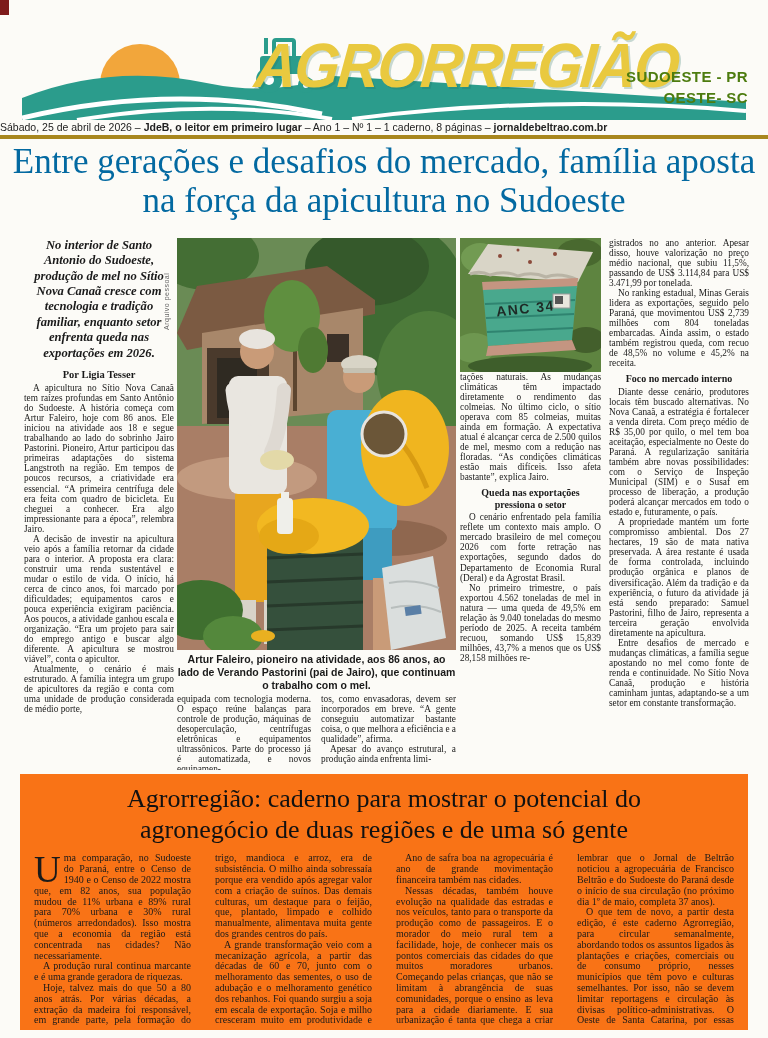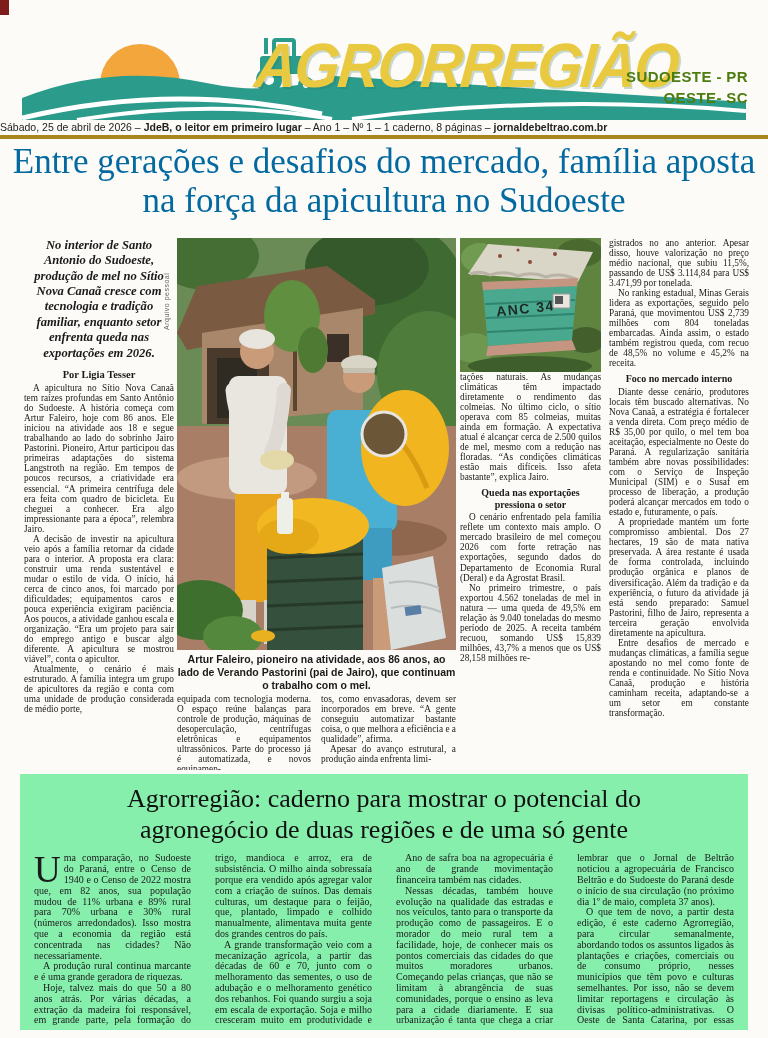--- a/index.html
+++ b/index.html
@@ -42,21 +42,21 @@
   #col2{left:177px;top:694px;width:134px;height:76px;}
   #col3{left:321px;top:694px;width:135px;height:76px;}
   #col4{left:460px;width:141px;height:537px;}
   .hive-photo{width:141px;height:134px;display:block;}
   .hive-caption{text-align:center;font-family:"Liberation Sans",sans-serif;font-weight:bold;
                 font-size:9.8px;line-height:1.22;margin:4px 0 6px 0;text-indent:0 !important;}
   .subhead{font-weight:bold;text-align:center;font-size:10px;line-height:1.15;
            margin:5px 0 2px 0 !important;text-indent:0 !important;}
   #col5{left:609px;width:140px;height:512px;}
   
-  .editorial{position:absolute;left:20px;top:774px;width:728px;height:256px;background:#86efac;}
+  .editorial{position:absolute;left:20px;top:774px;width:728px;height:256px;background:#f97316;}
   .ed-title{margin:10px auto 6px auto;max-width:640px;text-align:center;
             font-size:26px;line-height:1.18;color:#111;}
   .ed-cols{display:flex;gap:24px;padding:2px 14px 0 14px;}
   .ed-col{flex:1;font-size:10px;line-height:1.08;text-align:justify;height:172px;overflow:hidden;}
   .ed-col p{margin:0;text-indent:9px;}
   .ed-col p.noindent{text-indent:0;}
   #ed-c1 p:first-child{text-indent:0;}
   #ed-c1 p:first-child::first-letter{float:left;font-size:37px;line-height:.78;padding:3px 3px 0 0;}
 </style>
 </head>
@@ -206,21 +206,21 @@
     <p>O cenário enfrentado pela família reflete um contexto mais amplo. O mercado brasileiro de mel começou 2026 com forte retração nas exportações, segundo dados do Departamento de Economia Rural (Deral) e da Agrostat Brasil.</p>
     <p>No primeiro trimestre, o país exportou 4.562 toneladas de mel in natura — uma queda de 49,5% em relação às 9.040 toneladas do mesmo período de 2025. A receita também recuou, somando US$ 15,839 milhões, 43,7% a menos que os US$ 28,158 milhões re-</p>
   </div>
 
   <div class="col" id="col5">
     <p class="noindent">gistrados no ano anterior. Apesar disso, houve valorização no preço médio nacional, que subiu 11,5%, passando de US$ 3.114,84 para US$ 3.471,99 por tonelada.</p>
     <p>No ranking estadual, Minas Gerais lidera as exportações, seguido pelo Paraná, que movimentou US$ 2,739 milhões com 804 toneladas embarcadas. Ainda assim, o estado também registrou queda, com recuo de 48,5% no volume e 45,2% na receita.</p>
     <p class="subhead">Foco no mercado interno</p>
     <p>Diante desse cenário, produtores locais têm buscado alternativas. No Nova Canaã, a estratégia é fortalecer a venda direta. Com preço médio de R$ 35,00 por quilo, o mel tem boa aceitação, especialmente no Oeste do Paraná. A regularização sanitária também abre novas possibilidades: com o Serviço de Inspeção Municipal (SIM) e o Susaf em processo de liberação, a produção poderá alcançar mercados em todo o estado e, futuramente, o país.</p>
     <p>A propriedade mantém um forte compromisso ambiental. Dos 27 hectares, 19 são de mata nativa preservada. A área restante é usada de forma controlada, incluindo produção orgânica e planos de diversificação. Além da tradição e da experiência, o futuro da atividade já está sendo preparado: Samuel Pastorini, filho de Jairo, representa a terceira geração envolvida diretamente na apicultura.</p>
-    <p>Entre desafios de mercado e mudanças climáticas, a família segue apostando no mel como fonte de renda e continuidade. No Sítio Nova Canaã, produção e história caminham receita, adaptando-se a um setor em constante transformação.</p>
+    <p>Entre desafios de mercado e mudanças climáticas, a família segue apostando no mel como fonte de renda e continuidade. No Sítio Nova Canaã, produção e história caminham juntas, adaptando-se a um setor em constante transformação.</p>
   </div>
 
   <div class="editorial">
     <h2 class="ed-title" style="font-weight:normal;">Agrorregião: caderno para mostrar o potencial do agronegócio de duas regiões e de uma só gente</h2>
     <div class="ed-cols">
       <div class="ed-col" id="ed-c1">
         <p>Uma comparação, no Sudoeste do Paraná, entre o Censo de 1940 e o Censo de 2022 mostra que, em 82 anos, sua população mudou de 11% urbana e 89% rural para 70% urbana e 30% rural (números arredondados). Isso mostra que a economia da região está concentrada nas cidades? Não necessariamente.</p>
         <p>A produção rural continua marcante e é uma grande geradora de riquezas.</p>
         <p>Hoje, talvez mais do que 50 a 80 anos atrás. Por várias décadas, a extração da madeira foi responsável, em grande parte, pela formação do nosso PIB regional. E até o comércio de couros (de animais silvestres) chegou a ser representativo</p>
 

